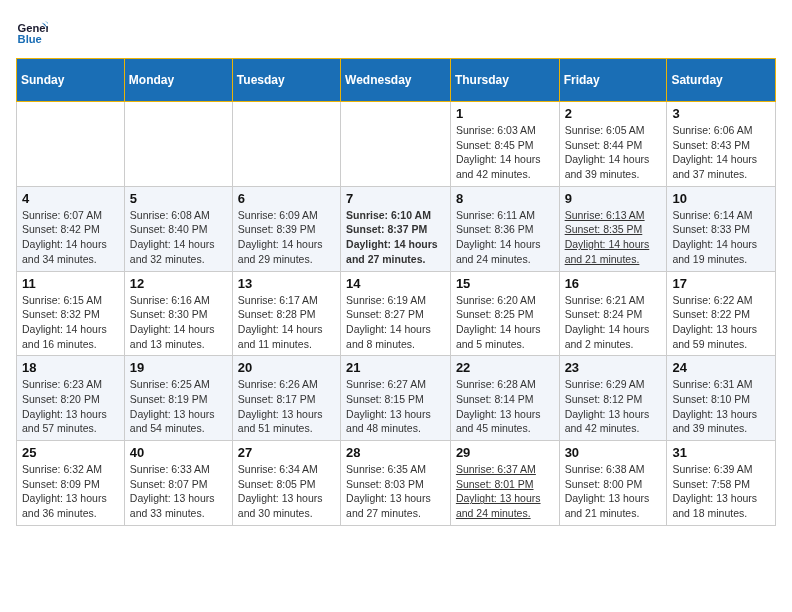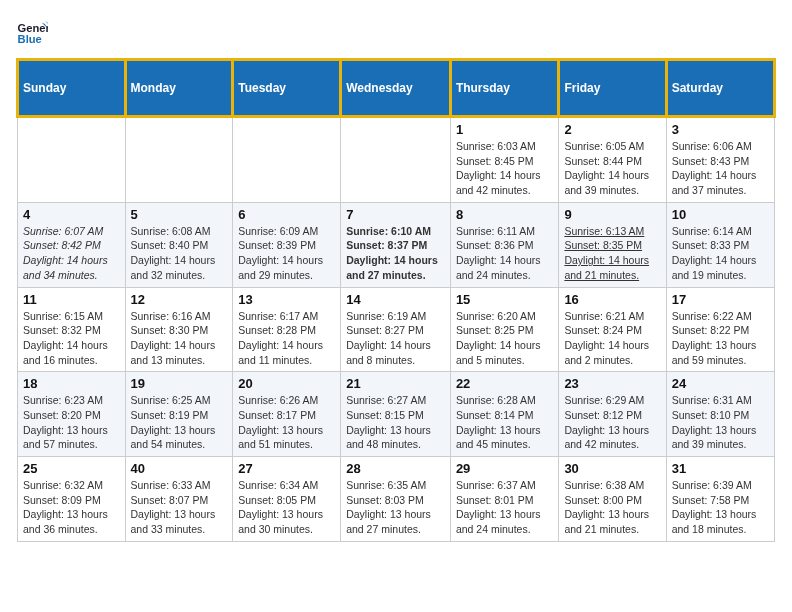--- a/index.html
+++ b/index.html
@@ -40,25 +40,25 @@
       font-weight: 600;
     }
     .calendar {
       width: 100%;
       border-collapse: collapse;
       font-size: 11px;
     }
     .calendar th {
       background: #1a6eb5;
       color: #fff;
-      padding: 20px 4px;
+      padding: 14px 4px;
       text-align: left;
       font-size: 12px;
       font-weight: 600;
-      border: 3px solid #eab308;
+      border: 1px solid #eab308;
     }
     .calendar td {
       vertical-align: top;
       padding: 4px 5px;
       border: 1px solid #ccc;
       width: 113px;
       min-height: 80px;
       background: #fff;
     }
     .calendar tr:nth-child(even) td {
@@ -134,21 +134,21 @@
         <td>
           <div class="day-number">3</div>
           <div class="day-info" style="white-space: pre-line;">Sunrise: 6:06 AM
 Sunset: 8:43 PM
 Daylight: 14 hours and 37 minutes.</div>
         </td>
       </tr>
       <tr>
         <td>
           <div class="day-number">4</div>
-          <div class="day-info" style="white-space: pre-line; font-style: italic;">Sunrise: 6:07 AM
+          <div class="day-info" style="white-space: pre-line;">Sunrise: 6:07 AM
 Sunset: 8:42 PM
 Daylight: 14 hours and 34 minutes.</div>
         </td>
         <td>
           <div class="day-number">5</div>
           <div class="day-info" style="white-space: pre-line;">Sunrise: 6:08 AM
 Sunset: 8:40 PM
 Daylight: 14 hours and 32 minutes.</div>
         </td>
         <td>
@@ -290,21 +290,21 @@
 Daylight: 13 hours and 30 minutes.</div>
         </td>
         <td>
           <div class="day-number">28</div>
           <div class="day-info" style="white-space: pre-line;">Sunrise: 6:35 AM
 Sunset: 8:03 PM
 Daylight: 13 hours and 27 minutes.</div>
         </td>
         <td>
           <div class="day-number">29</div>
-          <div class="day-info" style="white-space: pre-line;">Sunrise: 6:37 AM
+          <div class="day-info" style="white-space: pre-line; text-decoration: underline;">Sunrise: 6:37 AM
 Sunset: 8:01 PM
 Daylight: 13 hours and 24 minutes.</div>
         </td>
         <td>
           <div class="day-number">30</div>
           <div class="day-info" style="white-space: pre-line;">Sunrise: 6:38 AM
 Sunset: 8:00 PM
 Daylight: 13 hours and 21 minutes.</div>
         </td>
         <td>

